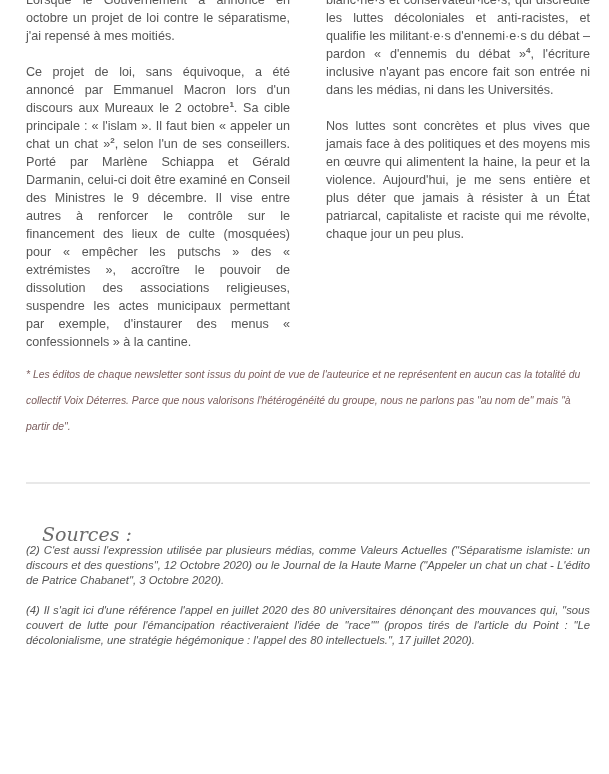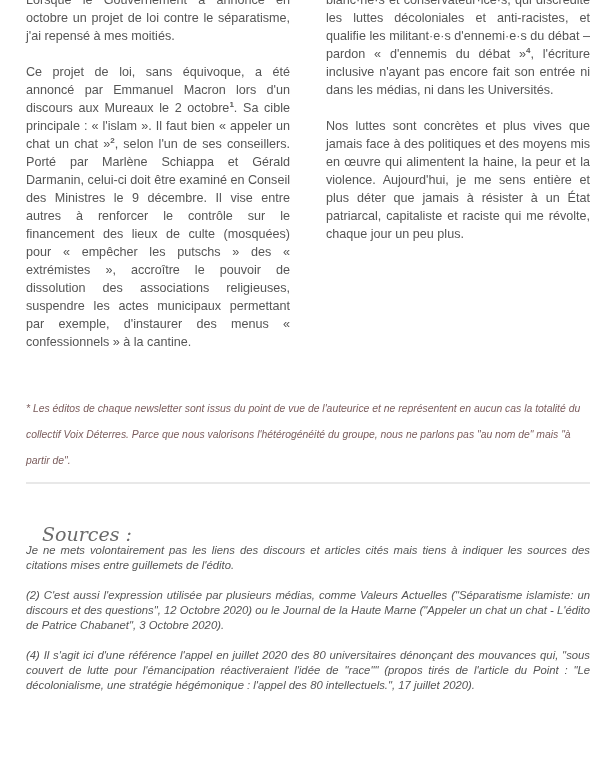--- a/index.html
+++ b/index.html
@@ -37,21 +37,21 @@
     }
     .col sup {
       font-size: 8px;
       line-height: 0;
       font-weight: bold;
       vertical-align: 5px;
     }
     .disclaimer {
       position: absolute;
       left: 26px;
-      top: 396px;
+      top: 362px;
       width: 570px;
       font-style: italic;
       font-size: 10.4px;
       line-height: 26px;
       color: #7a5c5c;
       margin: 0;
     }
     .divider {
       position: absolute;
       left: 26px;
@@ -101,16 +101,15 @@
   </div>
 </div>
 
 <p class="disclaimer">* Les éditos de chaque newsletter sont issus du point de vue de l'auteurice et ne représentent en aucun cas la totalité du collectif Voix Déterres. Parce que nous valorisons l'hétérogénéité du groupe, nous ne parlons pas "au nom de" mais "à partir de".</p>
 
 <div class="divider"></div>
 
 <h2 class="sources-title">Sources :</h2>
 
 <div class="sources-body">
-  <p> Je ne mets volontairement pas les liens des discours et articles cités mais tiens à indiquer les sources des citations mises entre guillemets de l'édito.</p>
   <p>(2) C'est aussi l'expression utilisée par plusieurs médias, comme Valeurs Actuelles ("Séparatisme islamiste: un discours et des questions", 12 Octobre 2020) ou le Journal de la Haute Marne ("Appeler un chat un chat - L'édito de Patrice Chabanet", 3 Octobre 2020).</p>
   <p>(4) Il s'agit ici d'une référence l'appel en juillet 2020 des 80 universitaires dénonçant des mouvances qui, "sous couvert de lutte pour l'émancipation réactiveraient l'idée de "race"" (propos tirés de l'article du Point : "Le décolonialisme, une stratégie hégémonique : l'appel des 80 intellectuels.", 17 juillet 2020).</p>
 </div>
 
 </body></html>

